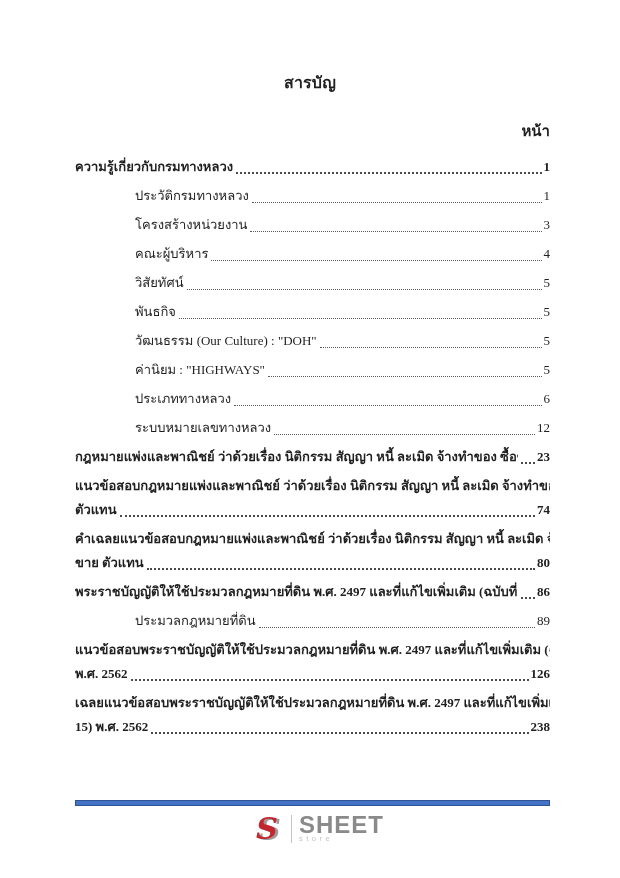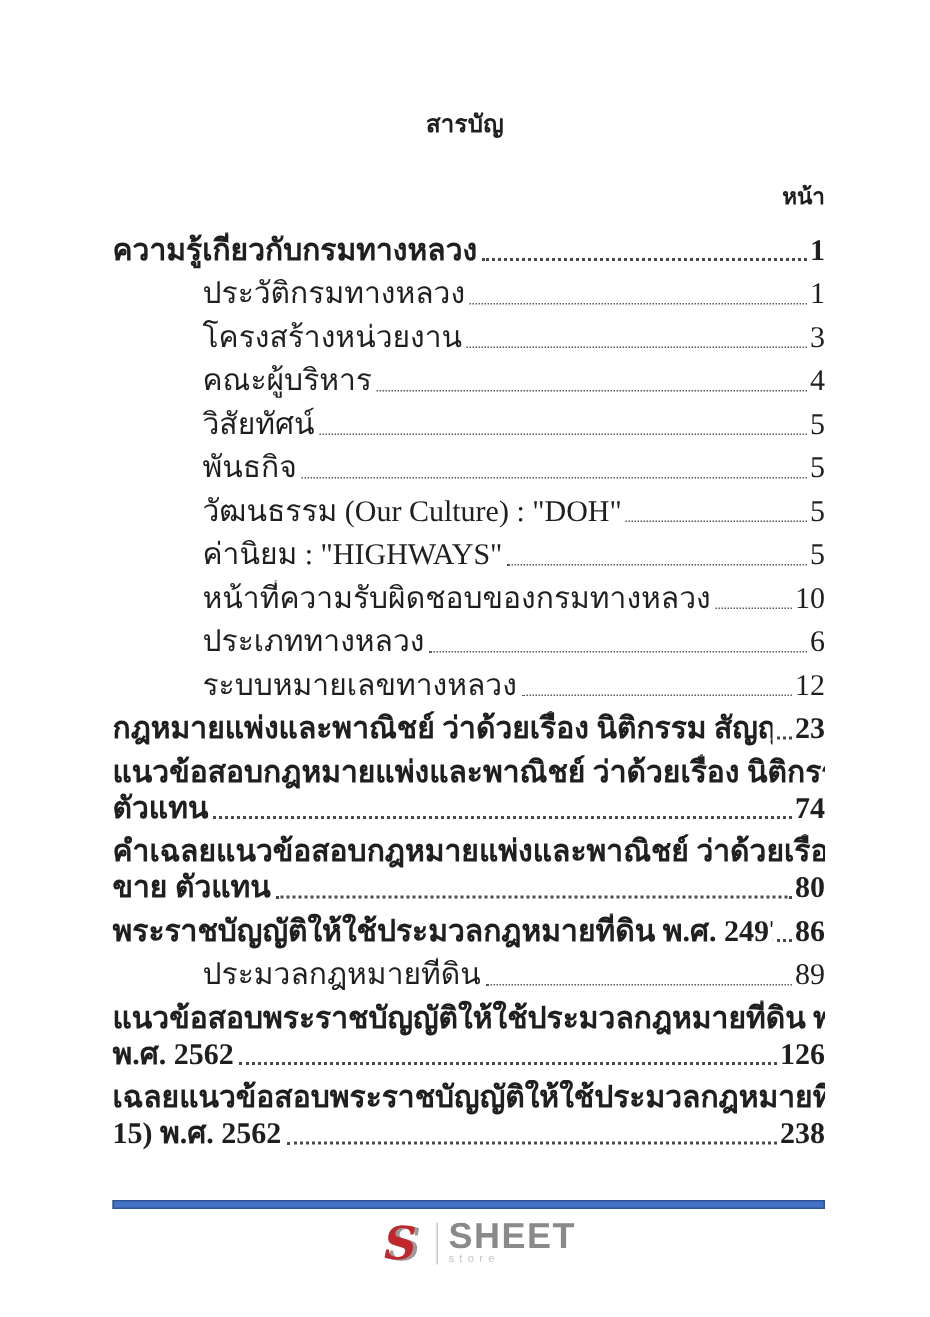--- a/index.html
+++ b/index.html
@@ -36,21 +36,21 @@
     margin-bottom: 12px;
   }
   .toc { margin-top: 6px; }
   .toc-entry { margin-bottom: 5px; overflow: hidden; }
   .toc-entry.level2 { padding-left: 60px; }
   .toc-entry.bold { font-weight: bold; }
   .toc-row {
     display: flex;
     align-items: flex-end;
     line-height: 24px;
-    font-size: 20px;
+    font-size: 13px;
   }
   .toc-text {
     white-space: nowrap;
     overflow: hidden;
     flex-shrink: 1;
   }
   .dots {
     flex: 1 1 16px;
     min-width: 10px;
     border-bottom: 2px dotted #4a4a4a;
@@ -163,27 +163,20 @@
         </div>
         <div class="toc-entry level2">
           <div class="toc-row">
             <span class="toc-text">ค่านิยม : "HIGHWAYS"</span>
             <span class="dots"></span>
             <span class="pagenum">5</span>
           </div>
         </div>
         <div class="toc-entry level2">
           <div class="toc-row">
-            <span class="toc-text">หน้าที่ความรับผิดชอบของกรมทางหลวง</span>
-            <span class="dots"></span>
-            <span class="pagenum">10</span>
-          </div>
-        </div>
-        <div class="toc-entry level2">
-          <div class="toc-row">
             <span class="toc-text">ประเภททางหลวง</span>
             <span class="dots"></span>
             <span class="pagenum">6</span>
           </div>
         </div>
         <div class="toc-entry level2">
           <div class="toc-row">
             <span class="toc-text">ระบบหมายเลขทางหลวง</span>
             <span class="dots"></span>
             <span class="pagenum">12</span>

